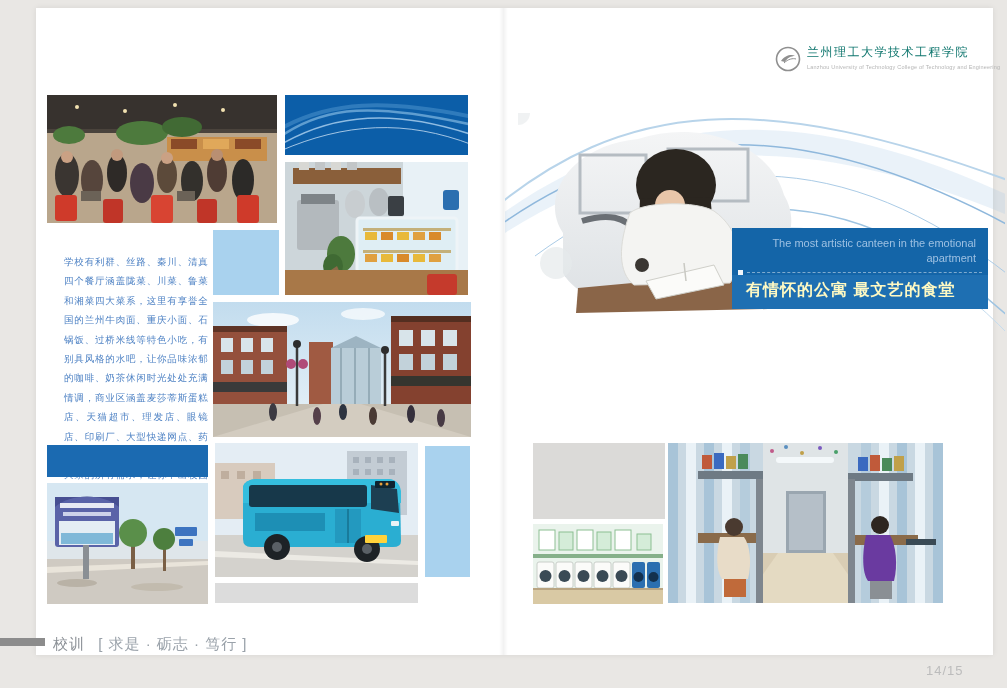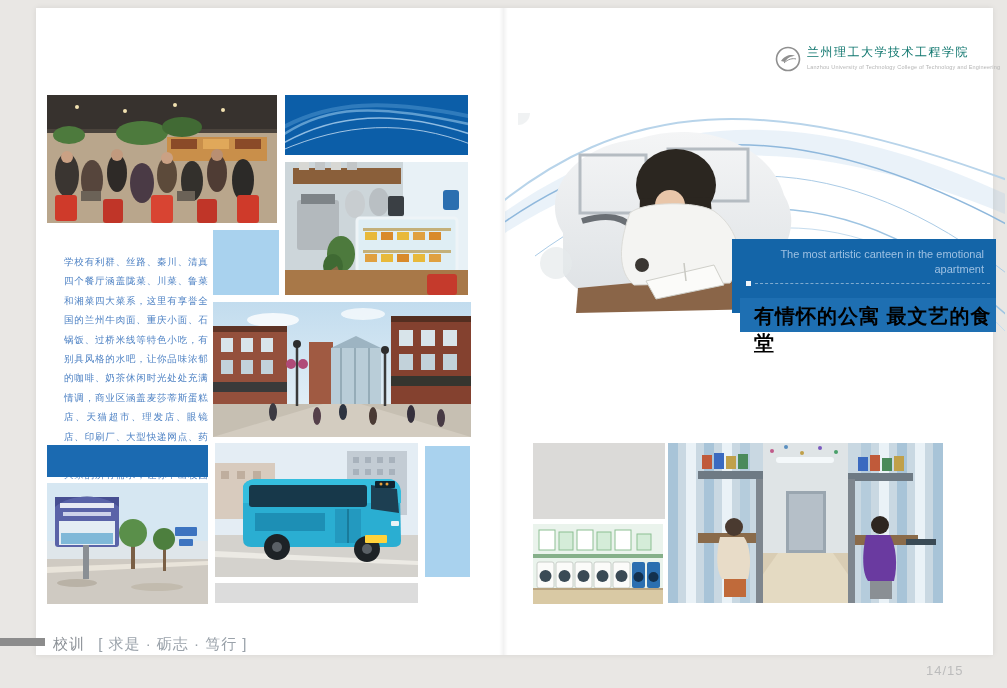--- a/index.html
+++ b/index.html
@@ -33,31 +33,31 @@
   .logo{left:775px;top:44px;width:215px;height:44px;display:flex;align-items:flex-start;}
   .logo-emblem{width:26px;height:26px;margin-top:2px;margin-right:6px;flex:0 0 auto;}
   .logo-text{flex:1;}
   .logo-zh{font-family:"Liberation Serif","DejaVu Serif",serif;
     font-size:12px;color:#0f766e;letter-spacing:1.5px;white-space:nowrap;}
   .logo-en{font-size:5.5px;color:#b5b5b5;letter-spacing:.2px;margin-top:3px;white-space:nowrap;}
 
   .swoosh{left:505px;top:86px;width:500px;height:258px;pointer-events:none;}
   .girl-blob{left:518px;top:113px;width:302px;height:214px;}
 
-  .banner{left:732px;top:239px;width:256px;height:74px;background:#1465a8;padding-left:8px;}
+  .banner{left:732px;top:228px;width:256px;height:74px;background:#1465a8;}
   .banner-en{
     padding:8px 12px 0 40px;text-align:right;
     font-size:11px;line-height:14.5px;color:#9dc0e2;
   }
   .banner-divider{display:flex;align-items:center;margin:4px 6px 0 6px;height:6px;}
   .banner-divider .dot{width:5px;height:5px;background:#f0f5fa;flex:0 0 auto;}
   .banner-divider .dash{flex:1;border-top:1px dashed rgba(255,255,255,.45);margin-left:4px;}
   .banner-zh{
-    padding:5px 0 0 14px;background:#1e6fb2;margin-top:12px;height:29px;
-    font-size:20px;font-weight:bold;color:#000000;letter-spacing:1px;
+    padding:5px 0 0 14px;background:#1e6fb2;margin-top:0;height:29px;
+    font-size:16px;font-weight:bold;color:#fef9c3;letter-spacing:1px;
   }
 
   .para-right{
     left:663px;top:336px;width:329px;height:96px;
     font-size:9.8px;line-height:15.3px;color:#4e82c4;
     text-align:justify;text-justify:inter-ideograph;letter-spacing:.2px;
   }
   .rect-gray-right{left:533px;top:443px;width:132px;height:76px;background:#dbdad8;}
 
   

